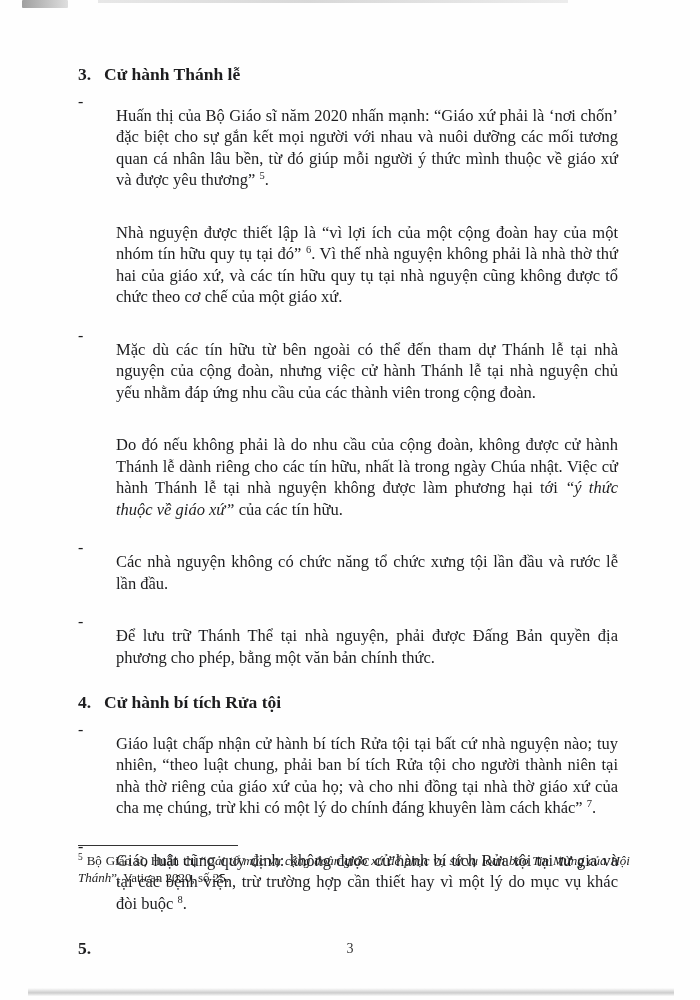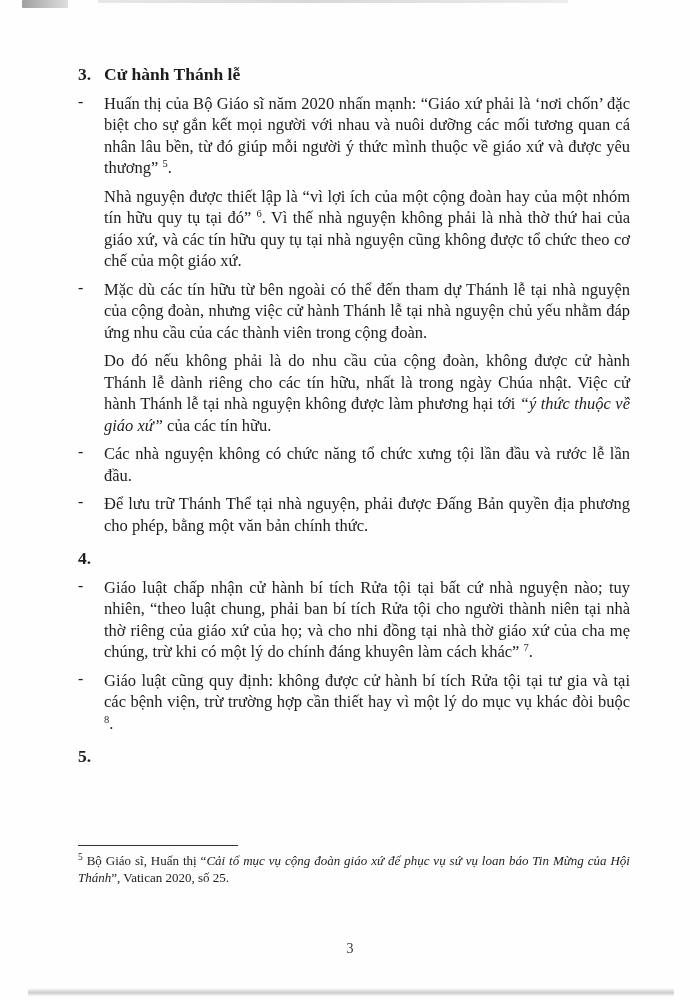--- a/index.html
+++ b/index.html
@@ -31,21 +31,21 @@
   .content { position:absolute; left:78px; top:52px; width:552px; }
 
   .heading {
     display:flex; font-weight:bold;
     font-size:17.5px; line-height:21.5px;
     margin:12px 0 7px 0;
   }
   .block { display:flex; margin:7px 0; }
   .marker { width:26px; flex:none; }
   .btext {
-    flex:1; margin:0; text-align:justify;
+    flex:1; margin:12px; text-align:justify;
     font-size:16.5px; line-height:21.5px;
   }
   .btext i, .fn i { font-style:italic; }
   sup.ref { font-size:10.5px; line-height:0; vertical-align:super; }
 
   .footnotes {
     position:absolute; left:78px; top:845px; width:552px;
     font-size:13px; line-height:16.5px; color:#222;
   }
   .fn-rule { width:160px; border-top:1.5px solid #333; margin-bottom:7px; }
@@ -98,20 +98,21 @@
       <p class="btext"><span>Các nhà nguyện không có chức năng tổ chức xưng tội lần đầu và rước lễ lần đầu.</span></p>
     </div>
 
     <div class="block">
       <span class="marker">-</span>
       <p class="btext"><span>Để lưu trữ Thánh Thể tại nhà nguyện, phải được Đấng Bản quyền địa phương cho phép, bằng một văn bản chính thức.</span></p>
     </div>
 
     <div class="heading">
       <span class="marker">4.</span>
+      <span>Cử hành bí tích Rửa tội</span>
     </div>
 
     <div class="block">
       <span class="marker">-</span>
       <p class="btext"><span>Giáo luật chấp nhận cử hành bí tích Rửa tội tại bất cứ nhà nguyện nào; tuy nhiên, “theo luật chung, phải ban bí tích Rửa tội cho người thành niên tại nhà thờ riêng của giáo xứ của họ; và cho nhi đồng tại nhà thờ giáo xứ của cha mẹ chúng, trừ khi có một lý do chính đáng khuyên làm cách khác” </span><sup class="ref">7</sup><span>.</span></p>
     </div>
 
     <div class="block">
       <span class="marker">-</span>
       <p class="btext"><span>Giáo luật cũng quy định: không được cử hành bí tích Rửa tội tại tư gia và tại các bệnh viện, trừ trường hợp cần thiết hay vì một lý do mục vụ khác đòi buộc </span><sup class="ref">8</sup><span>.</span></p>

